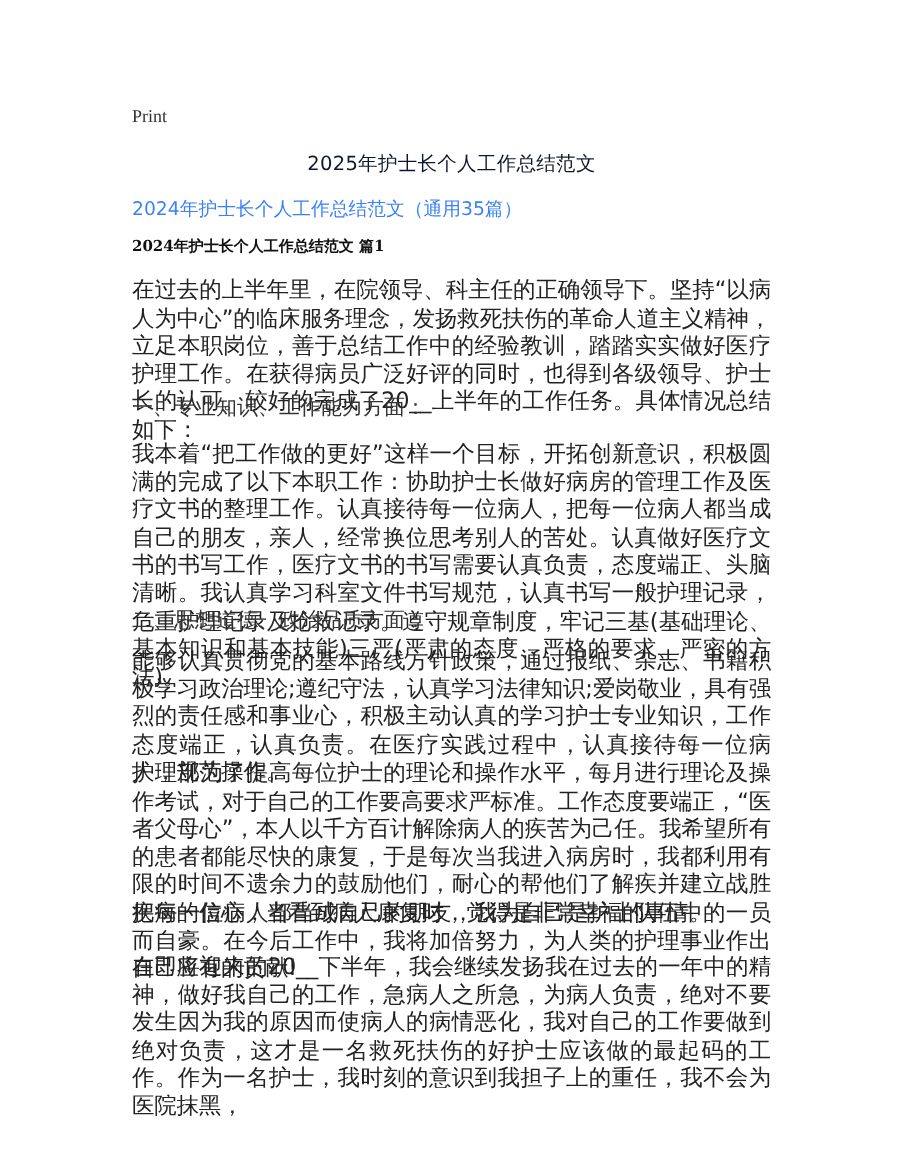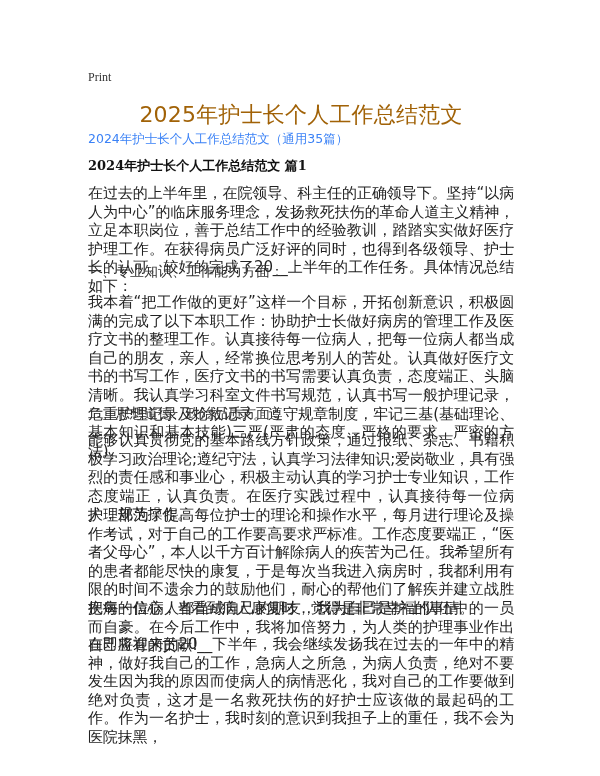--- a/index.html
+++ b/index.html
@@ -1,21 +1,21 @@
 <!DOCTYPE html>
 <html><head>
 <meta charset="utf-8">
 <style>
   html, body { margin: 0; padding: 0; background: #ffffff; }
   body { width: 600px; height: 776px; overflow: hidden; position: relative; font-family: "DejaVu Sans", sans-serif; color: #1a1a1a; }
   .page { position: absolute; left: 88px; top: 0; width: 426px; }
   .print { position: absolute; top: 70px; left: 0; font-family: Liberation Serif, serif; font-size: 12px; color: #333; }
-  .title { position: absolute; top: 100px; left: 0; width: 426px; text-align: center; font-size: 22px; color: #a16207; letter-spacing: 0.2px; }
+  .title { position: absolute; top: 100px; left: 0; width: 426px; text-align: center; font-size: 13px; color: #0f172a; letter-spacing: 0.2px; }
   .subtitle { position: absolute; top: 131px; left: 0; font-size: 12.5px; color: #3b82f6; }
-  .section-title { position: absolute; top: 157px; left: 0; font-size: 13px; font-weight: bold; color: #111; font-family: "DejaVu Serif", serif; }
+  .section-title { position: absolute; top: 157px; left: 0; font-size: 10px; font-weight: bold; color: #111; font-family: "DejaVu Serif", serif; }
   .para { position: absolute; left: 0; width: 426px; font-size: 15px; line-height: 18.6px; color: #222; text-align: justify; letter-spacing: -0.15px; }
   .heading { position: absolute; left: 0; font-size: 14px; color: #333; }
 </style>
 </head>
 <body>
 
 <div class="page">
   <div class="print">Print</div>
   <div class="title">2025年护士长个人工作总结范文</div>
   <div class="subtitle">2024年护士长个人工作总结范文（通用35篇）</div>

